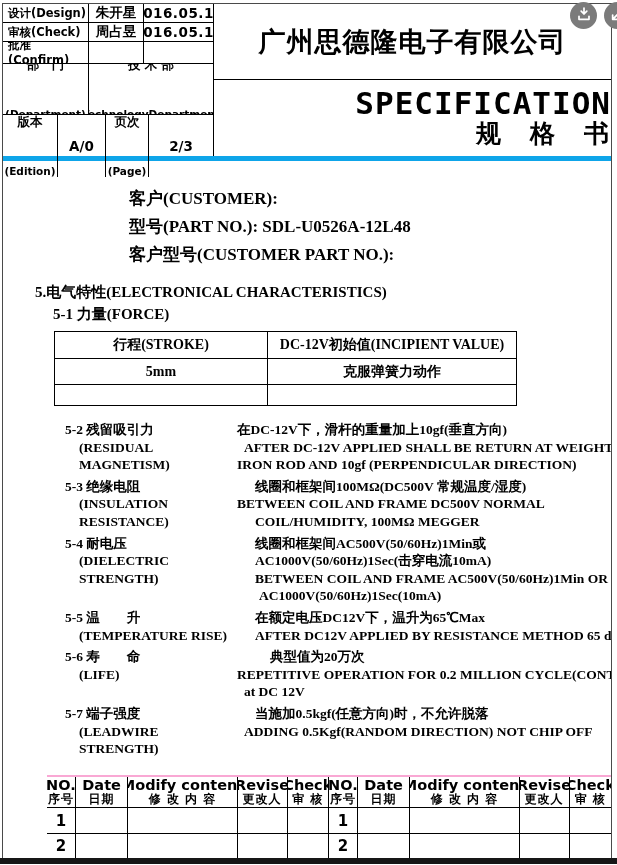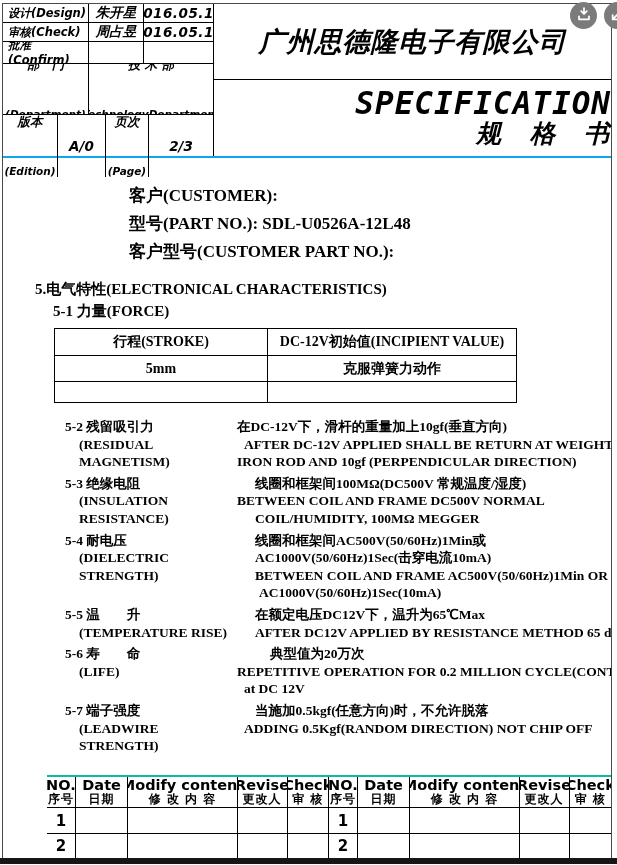--- a/index.html
+++ b/index.html
@@ -3,21 +3,21 @@
 <meta charset="utf-8">
 <style>
   html,body{margin:0;padding:0;background:#e8e8e8;}
   .page{position:relative;width:617px;height:865px;background:#fff;overflow:hidden;
         font-family:"DejaVu Sans","Liberation Sans",sans-serif;color:#000;}
   .sheet{position:absolute;left:2px;top:3px;width:610px;height:856px;box-sizing:border-box;
          border:1px solid #4a4a4a;background:#fff;display:flex;flex-direction:column;}
   .bottom-bar{position:absolute;left:0;right:0;bottom:1px;height:6px;background:#161616;}
 
   
-  .hdr{display:flex;height:152px;border-bottom:2px solid #0ea5e9;flex-shrink:0;font-style:italic;}
+  .hdr{display:flex;height:152px;border-bottom:5px solid #0ea5e9;flex-shrink:0;}
   .hdr-left{width:211px;border-right:1px solid #000;display:flex;flex-direction:column;flex-shrink:0;box-sizing:border-box;}
   .hl-row{display:flex;border-bottom:1px solid #000;box-sizing:border-box;}
   .hl-cell{border-right:1px solid #000;box-sizing:border-box;display:flex;align-items:center;overflow:hidden;}
   .hl-cell:last-child{border-right:none;flex:1;}
   .lab{font-size:11.5px;font-weight:bold;padding-left:5px;}
   .ctr{justify-content:center;}
   .r1{height:27px}.r2{height:26px}.r3{height:22px}.r4{height:51px}.r5{flex:1}
   .w86{width:86px}.w55{width:55px}.w48{width:48px}.w43{width:43px}
   .nm{font-size:13.5px;font-weight:bold;}
   .dt{font-size:13.5px;font-weight:bold;letter-spacing:.5px;}
@@ -41,21 +41,21 @@
   .ft-r1{height:27px}.ft-r2{height:26px}.ft-r3{height:21px}
 
   .items{margin:15px 10px 0 62px;font-size:13.5px;line-height:17.6px;}
   .item{display:flex;margin-bottom:4px;}
   .item-label{width:172px;flex-shrink:0;}
   .item-label .sub{padding-left:14px;}
   .item-desc{flex:1;min-width:0;white-space:nowrap;}
   .dl0{padding-left:0}.dl1{padding-left:7px}.dl2{padding-left:18px}.dl3{padding-left:22px}.dl4{padding-left:33px}
 
   
-  .rev{display:flex;border-top:2px solid #14b8a6;height:81px;flex-shrink:0;margin-top:auto;margin-left:44px;}
+  .rev{display:flex;border-top:2px solid #f9a8d4;height:81px;flex-shrink:0;margin-top:auto;margin-left:44px;}
   .rev-half{width:50%;display:flex;flex-direction:column;box-sizing:border-box;}
   .rev-row{display:flex;border-bottom:1px solid #000;box-sizing:border-box;}
   .rev-row.last{border-bottom:none;}
   .rev-cell{border-right:1px solid #000;box-sizing:border-box;display:flex;flex-direction:column;
             align-items:center;justify-content:center;overflow:hidden;}
   .rev-half.right .rev-cell.c5{border-right:none;}
   .rh{height:31px}.rr1{height:26px}.rr2{flex:1}
   .c1{width:10.2%}.c2{width:18.7%}.c3{width:38.7%}.c4{width:17.7%}.c5{flex:1}
   .rev-en{font-size:14.5px;font-weight:bold;line-height:14px;white-space:nowrap;}
   .rev-cn{font-size:12px;font-weight:bold;line-height:14px;white-space:nowrap;letter-spacing:1px;}

